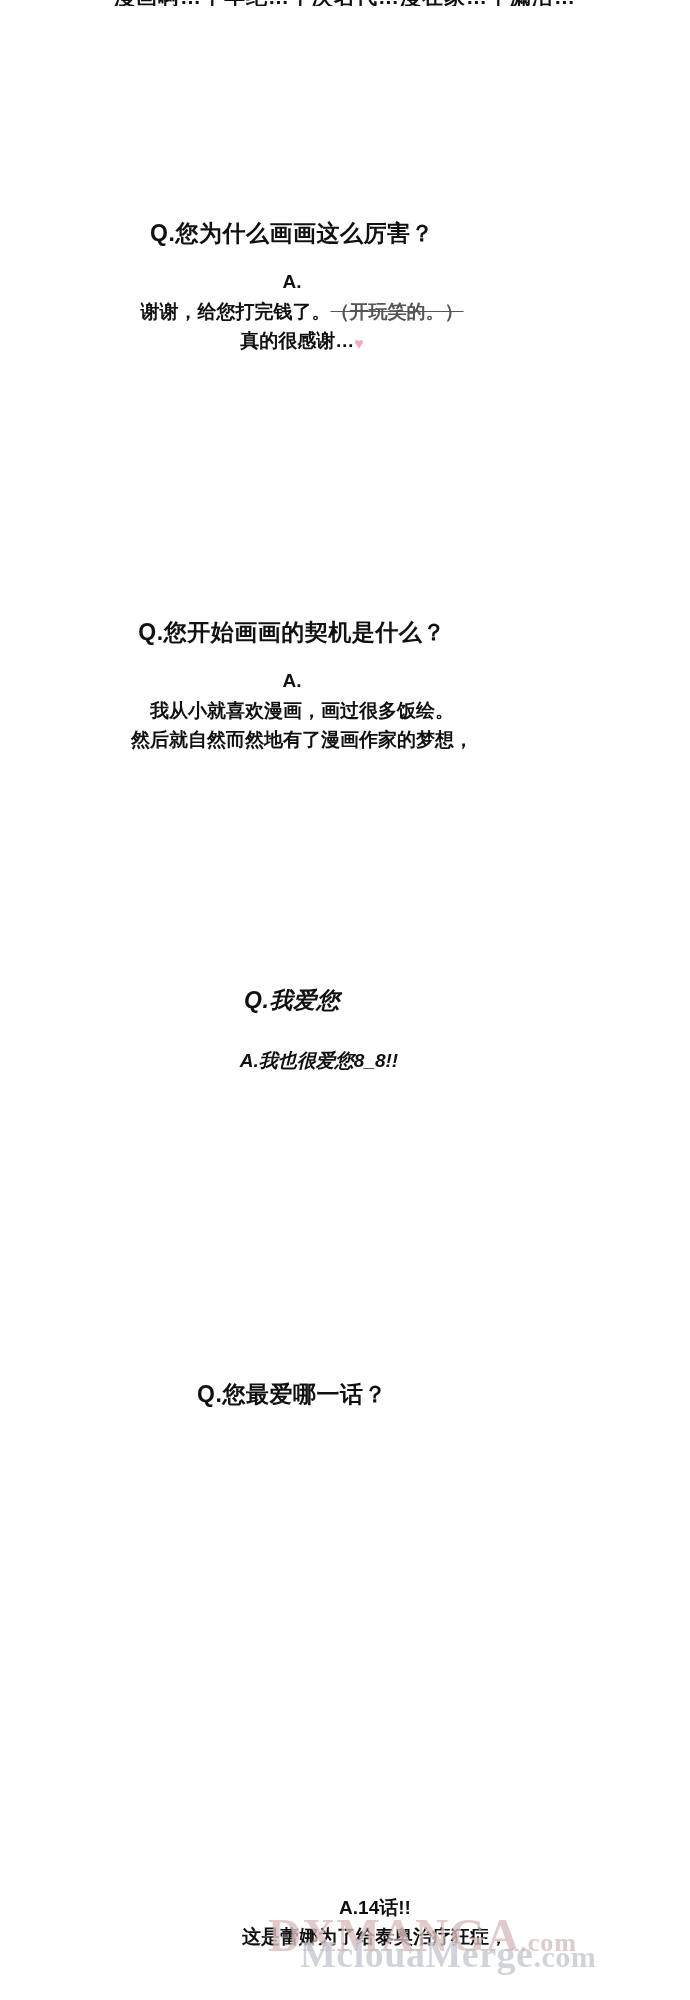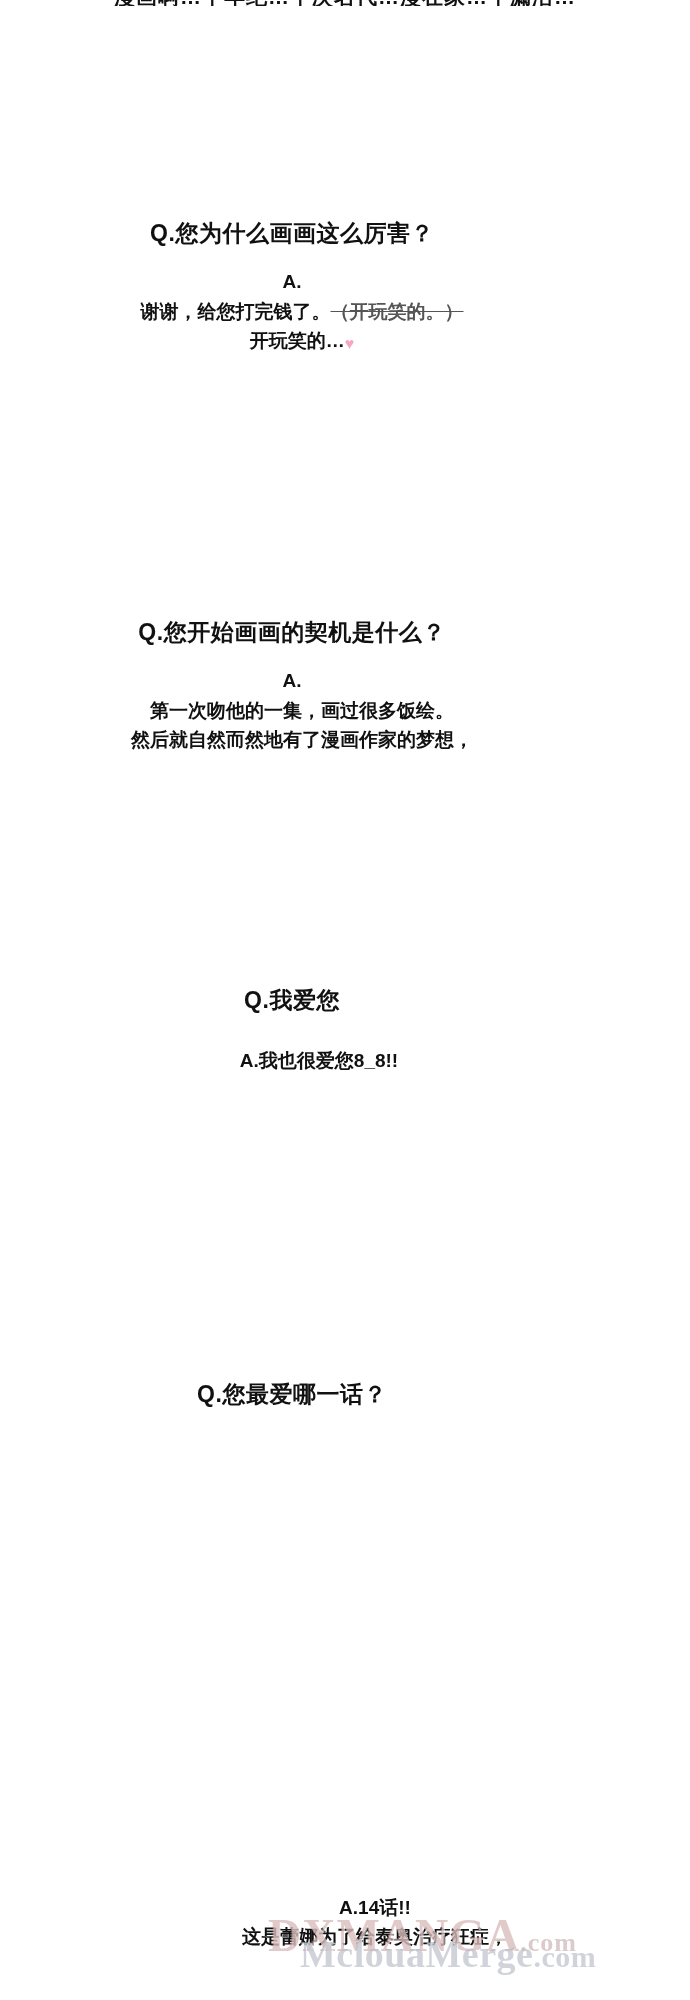--- a/index.html
+++ b/index.html
@@ -128,35 +128,35 @@
   <div class="clipped-top">漫画啊…半年纪…半次名代…漫在家…半漏洁…</div>
 
   <div class="qa-block" style="top:218px;">
     <div class="q-line">Q.您为什么画画这么厉害？</div>
     <div class="a-label">A.</div>
     <div class="a-text">
       <span class="inline-row">
         <span>谢谢，给您打完钱了。</span><span class="strike">（开玩笑的。）</span>
       </span>
       <span class="inline-row">
-        <span>开玩笑的…</span><span class="heart">♥</span>
+        <span>真的很感谢…</span><span class="heart">♥</span>
       </span>
     </div>
   </div>
 
   <div class="qa-block" style="top:617px;">
     <div class="q-line">Q.您开始画画的契机是什么？</div>
     <div class="a-label">A.</div>
     <div class="a-text">
-      <span class="inline-row">第一次吻他的一集，画过很多饭绘。</span>
+      <span class="inline-row">我从小就喜欢漫画，画过很多饭绘。</span>
       <span class="inline-row">然后就自然而然地有了漫画作家的梦想，</span>
     </div>
   </div>
 
-  <div class="qa-block q3" style="top:985px;">
+  <div class="qa-block q3" style="top:985px;font-style:italic;">
     <div class="q-line">Q.我爱您</div>
     <div class="a-text">
       <span class="inline-row">A.我也很爱您8_8!!</span>
     </div>
   </div>
 
   <div class="qa-block" style="top:1379px;">
     <div class="q-line">Q.您最爱哪一话？</div>
   </div>
 

